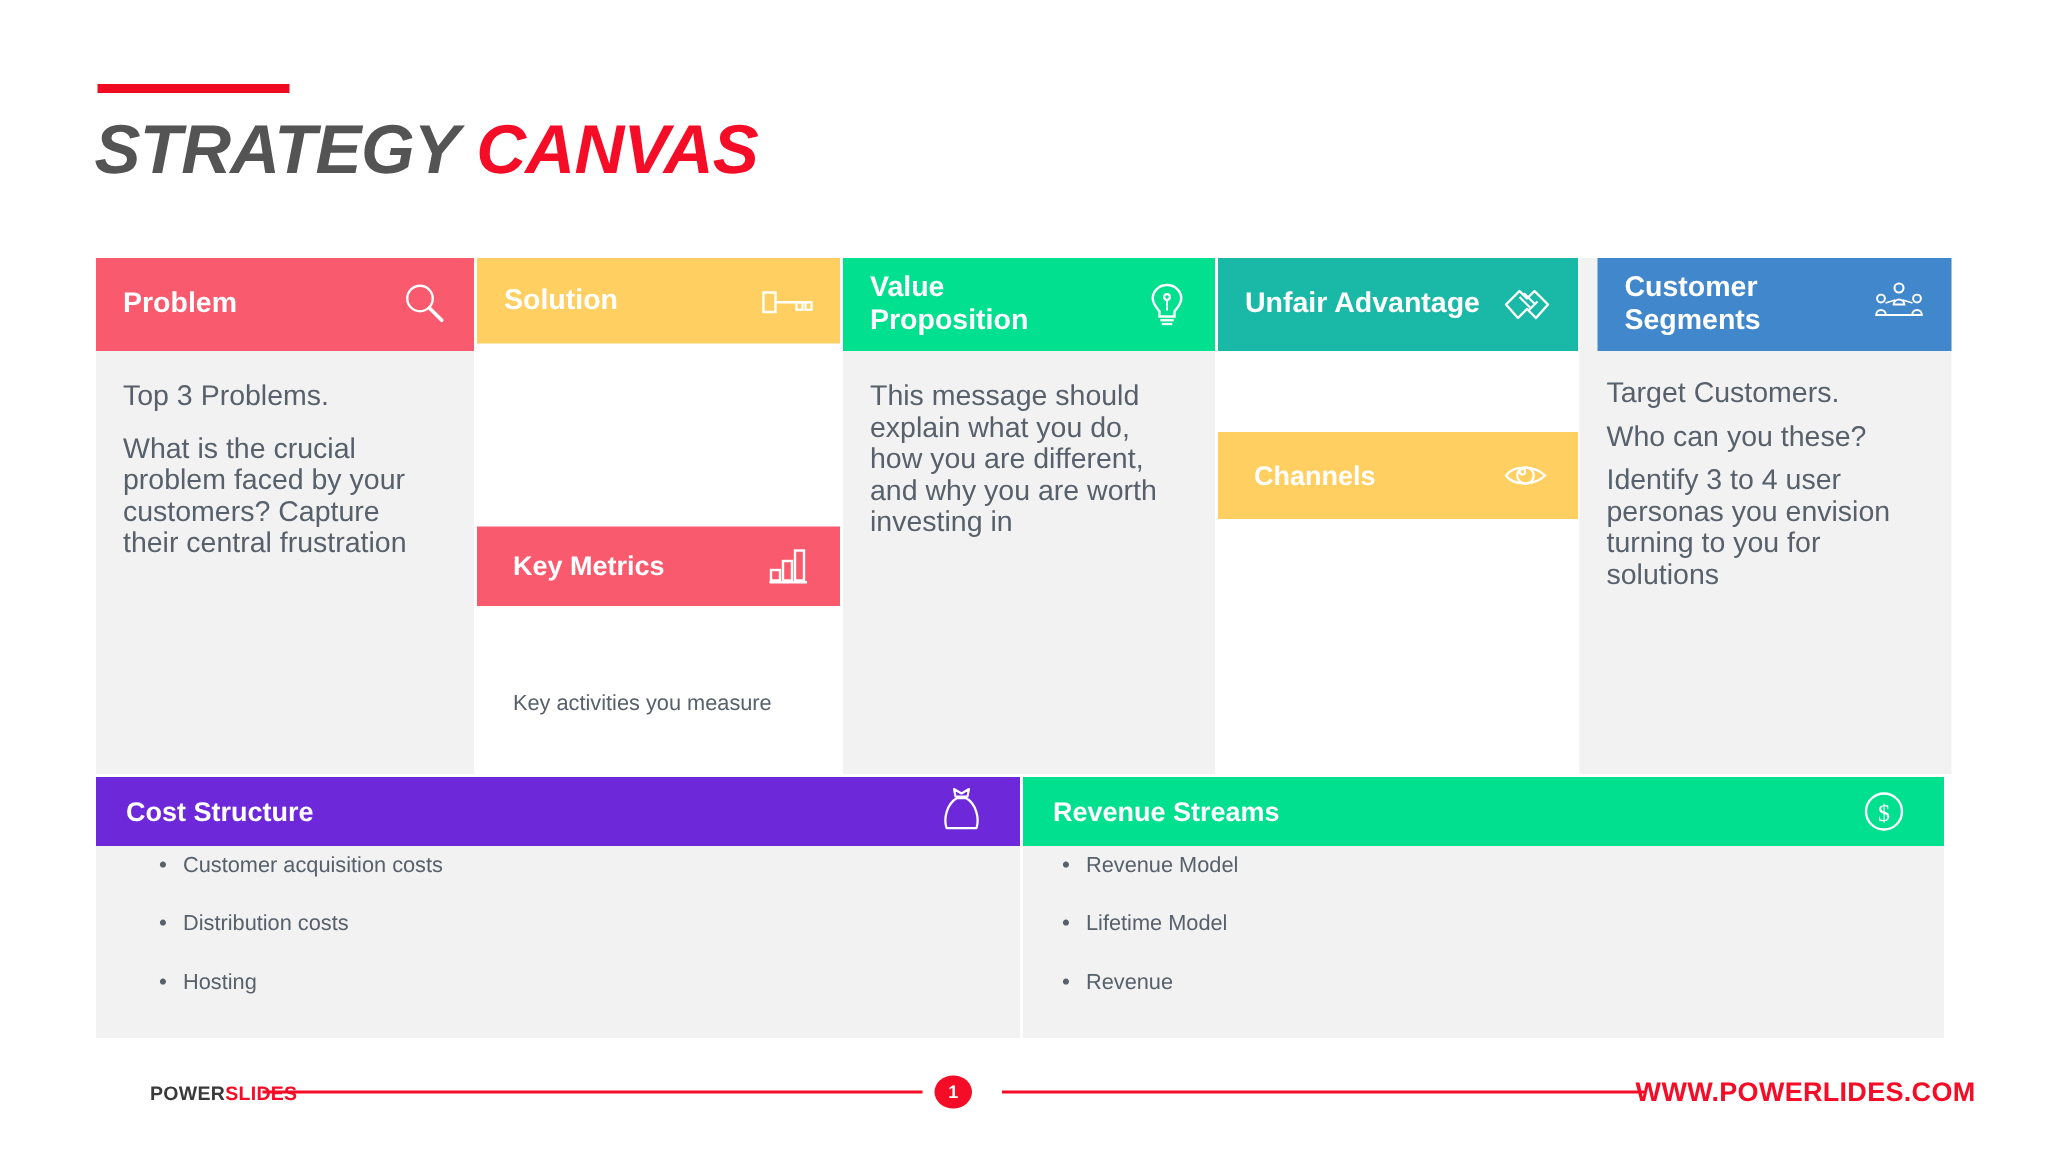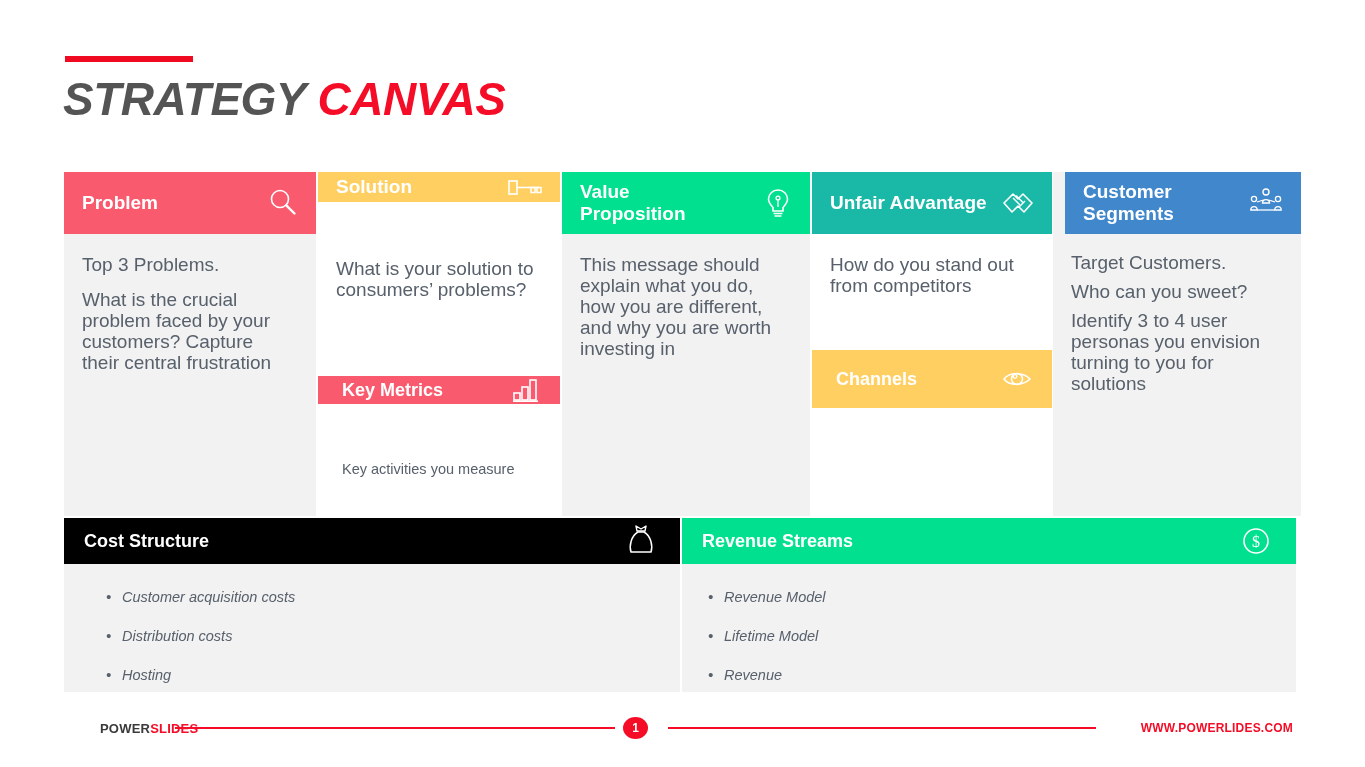--- a/index.html
+++ b/index.html
@@ -129,30 +129,29 @@
   .panel-band {
     height: 46px;
     display: flex;
     align-items: center;
     justify-content: space-between;
     padding: 0 24px 0 20px;
     box-sizing: border-box;
     color: #ffffff;
     flex: 0 0 auto;
   }
-  .panel-band.blue  { background: #000000; gap: 21px; }
+  .panel-band.blue  { background: #6d28d9; gap: 21px; }
   .panel-band.green { background: #00e08f; }
   .panel-band-title { font-size: 18px; font-weight: bold; }
 
   .panel-body {
     flex: 1 1 auto;
     background: #f2f2f2;
-    padding: 24px 0 0 0;
+    padding: 4px 0 0 0;
     overflow: hidden;
-    font-style: italic;
   }
   .panel.cost .panel-body { background: #f2f2f2; }
   .bullet-list { margin: 0; padding: 0; list-style: none; }
   .bullet-list li {
     font-size: 14.5px;
     color: #57606b;
     margin: 0 0 21px 0;
     padding-left: 58px;
     position: relative;
     line-height: 18px;
@@ -203,23 +202,23 @@
     background: #f50c26;
     color: #ffffff;
     font-size: 12px;
     font-weight: bold;
     display: flex;
     align-items: center;
     justify-content: center;
   }
   .site-url {
     position: absolute;
-    right: 72px;
+    right: 48px;
     color: #f50c26;
-    font-size: 12px;
+    font-size: 18px;
     font-weight: bold;
     letter-spacing: 0.2px;
   }
 </style>
 </head>
 <body>
 
 <div class="title-bar"></div>
 <div class="page-title"><span class="t-dark">STRATEGY</span> <span class="t-red">CANVAS</span></div>
 
@@ -246,23 +245,20 @@
     <div class="band yellow">
       <span class="band-title">Solution</span>
       <span class="band-icon">
         <svg width="38" height="30" viewBox="0 0 38 30">
             <rect x="3" y="9" width="8" height="13" fill="none" stroke="#fff" stroke-width="1.6"></rect>
             <line x1="11" y1="15.5" x2="33" y2="15.5" stroke="#fff" stroke-width="1.6"></line>
             <rect x="25" y="15.5" width="4" height="5" fill="none" stroke="#fff" stroke-width="1.5"></rect>
             <rect x="31" y="15.5" width="4" height="5" fill="none" stroke="#fff" stroke-width="1.5"></rect>
           </svg>
       </span>
-    </div>
-    <div class="body-text">
-      <p>What is your solution to consumers’ problems?</p>
     </div>
     <div style="height:54px"></div>
     <div class="sub-band red">
       <span class="sub-band-title">Key Metrics</span>
       <span class="band-icon">
         <svg width="34" height="28" viewBox="0 0 34 28">
             <rect x="4" y="17" width="6" height="7" fill="none" stroke="#fff" stroke-width="1.6"></rect>
             <rect x="12" y="11" width="6" height="13" fill="none" stroke="#fff" stroke-width="1.6"></rect>
             <rect x="20" y="4" width="6" height="20" fill="none" stroke="#fff" stroke-width="1.6"></rect>
             <line x1="3" y1="25.2" x2="28" y2="25.2" stroke="#fff" stroke-width="1.6"></line>
@@ -299,23 +295,20 @@
     <div class="band teal">
       <span class="band-title">Unfair Advantage</span>
       <span class="band-icon">
         <svg width="36" height="32" viewBox="0 0 36 32">
             <path d="M4 16 L13 7 L18 12 L23 7 L32 16 L24 25 L18 19 L12 25 Z" fill="none" stroke="#fff" stroke-width="1.6" stroke-linejoin="round"></path>
             <line x1="13" y1="11" x2="20" y2="18" stroke="#fff" stroke-width="1.4"></line>
             <line x1="16" y1="8.5" x2="23" y2="15.5" stroke="#fff" stroke-width="1.4"></line>
             <line x1="19" y1="20" x2="25" y2="14" stroke="#fff" stroke-width="1.4"></line>
           </svg>
       </span>
-    </div>
-    <div class="body-text">
-      <p>How do you stand out from competitors</p>
     </div>
     <div style="height:54px"></div>
     <div class="sub-band yellow">
       <span class="sub-band-title">Channels</span>
       <span class="band-icon">
         <svg width="36" height="26" viewBox="0 0 36 26">
             <path d="M4 13 C9 6 23 6 30 13 C23 20 9 20 4 13 Z" fill="none" stroke="#fff" stroke-width="1.6"></path>
             <circle cx="17" cy="13" r="5.5" fill="none" stroke="#fff" stroke-width="1.5"></circle>
             <circle cx="15" cy="10.5" r="1.8" fill="none" stroke="#fff" stroke-width="1.3"></circle>
           </svg>
@@ -337,21 +330,21 @@
             <circle cx="31" cy="13" r="2.6" fill="none" stroke="#fff" stroke-width="1.3"></circle>
             <path d="M27.8 24 C27.8 19.5 34.2 19.5 34.2 24 Z" fill="none" stroke="#fff" stroke-width="1.3"></path>
             <line x1="10" y1="24" x2="28" y2="24" stroke="#fff" stroke-width="1.3"></line>
             <line x1="16.5" y1="14" x2="10" y2="16" stroke="#fff" stroke-width="1.2"></line>
             <line x1="21.5" y1="14" x2="28" y2="16" stroke="#fff" stroke-width="1.2"></line>
           </svg>
       </span>
     </div>
     <div class="body-text" style="padding-top:18px">
       <p style="margin-bottom:8px">Target Customers.</p>
-      <p style="margin-bottom:8px">Who can you sweet?</p>
+      <p style="margin-bottom:8px">Who can you these?</p>
       <p>Identify 3 to 4 user personas you envision turning to you for solutions</p>
     </div>
     <div class="spacer"></div>
   </div>
 </div>
 
 <div class="bottom">
   <div class="panel cost">
     <div class="panel-band blue">
       <span class="panel-band-title">Cost Structure</span>

